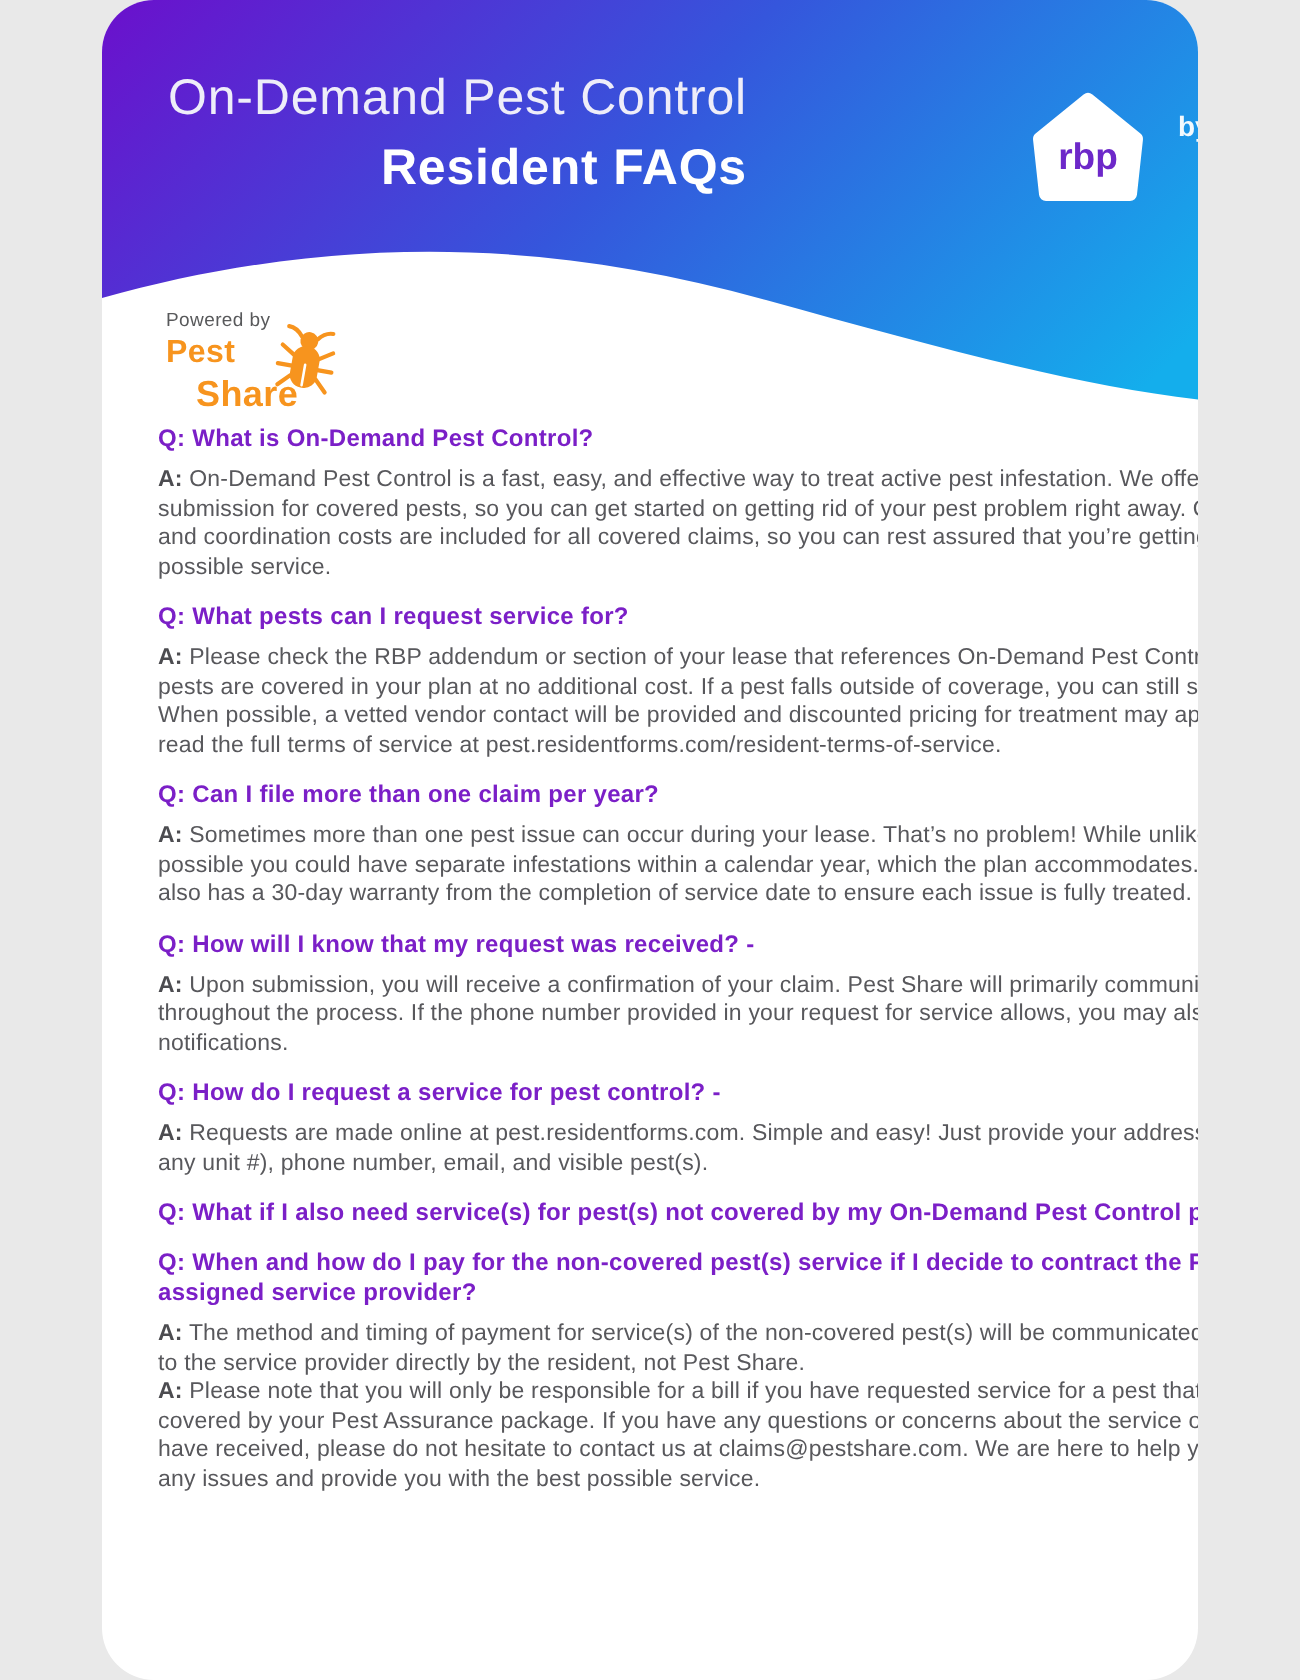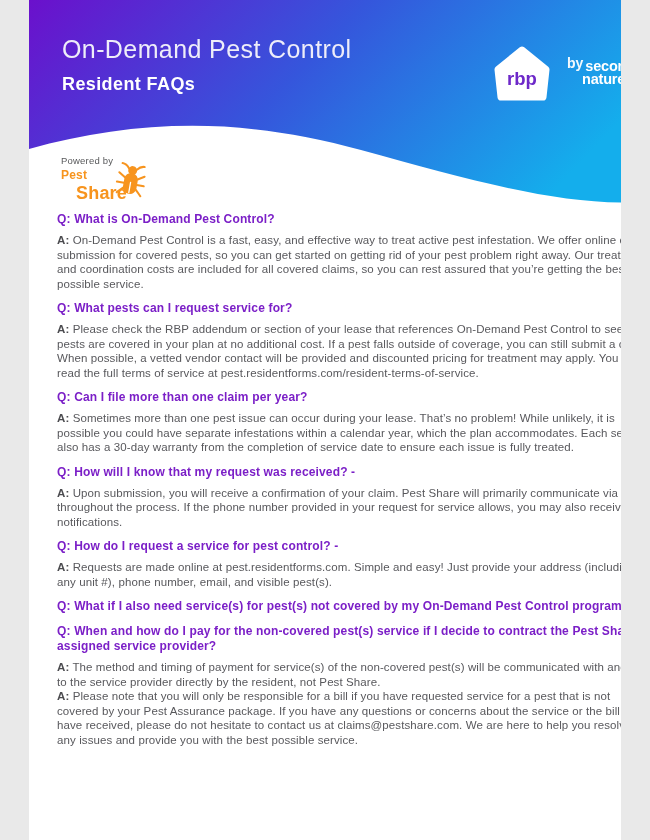--- a/index.html
+++ b/index.html
@@ -1,40 +1,41 @@
 <!DOCTYPE html>
 <html><head>
 <meta charset="utf-8">
 <style>
   html,body{margin:0;padding:0;background:#e9e9e9;}
   .page{
-    position:relative;width:592px;height:840px;margin:0 auto;
+    position:relative;width:548px;height:840px;margin:0 auto;
     background:#ffffff;overflow:hidden;
     font-family:"Liberation Sans",sans-serif;
+    border-radius:26px;
   }
   
   .header-wave{position:absolute;top:0;left:0;width:650px;height:215px;}
   .header-titles{position:absolute;left:33px;top:34px;}
   .title-line1{
     font-size:25px;font-weight:400;color:#eeedf9;letter-spacing:.4px;line-height:30px;
   }
   .title-line2{
-    font-size:18px;font-weight:700;color:#ffffff;letter-spacing:.4px;line-height:30px;margin-top:5px;
+    font-size:25px;font-weight:700;color:#ffffff;letter-spacing:.4px;line-height:30px;margin-top:5px;text-align:right;
   }
   
   .rbp-logo{position:absolute;left:461px;top:42px;width:64px;height:66px;}
   .rbp-logo svg{display:block;}
   .sn-block{position:absolute;left:538px;top:57px;color:#ffffff;line-height:13px;}
   .sn-by{font-size:14px;font-weight:700;opacity:.95;margin-right:2px;vertical-align:3px;}
   .sn-word{font-size:14.5px;font-weight:700;letter-spacing:-.2px;}
   .sn-line2{padding-left:15px;margin-top:-1px;}
   
   .powered{position:absolute;left:32px;top:155px;width:130px;height:62px;}
   .powered-label{font-size:9.5px;font-weight:400;color:#58595b;letter-spacing:.2px;}
-  .ps-line1{font-size:12px;font-weight:800;color:#f7941e;letter-spacing:.2px;margin-top:2px;}
+  .ps-line1{font-size:16px;font-weight:800;color:#f7941e;letter-spacing:.2px;margin-top:2px;}
   .ps-line2{font-size:18px;font-weight:800;color:#f7941e;letter-spacing:.2px;margin-top:1px;padding-left:15px;}
   .ps-tm{font-size:7px;font-weight:700;vertical-align:8px;letter-spacing:0;}
   .bug{position:absolute;left:54px;top:6px;}
   
   .faq{position:absolute;left:28px;top:212px;width:596px;}
   .faq-q{
     margin:10px 0 6px 0;font-size:12px;font-weight:700;color:#7b1fc7;
     line-height:15px;letter-spacing:.15px;
   }
   .faq-item:first-child .faq-q{margin-top:0;}

